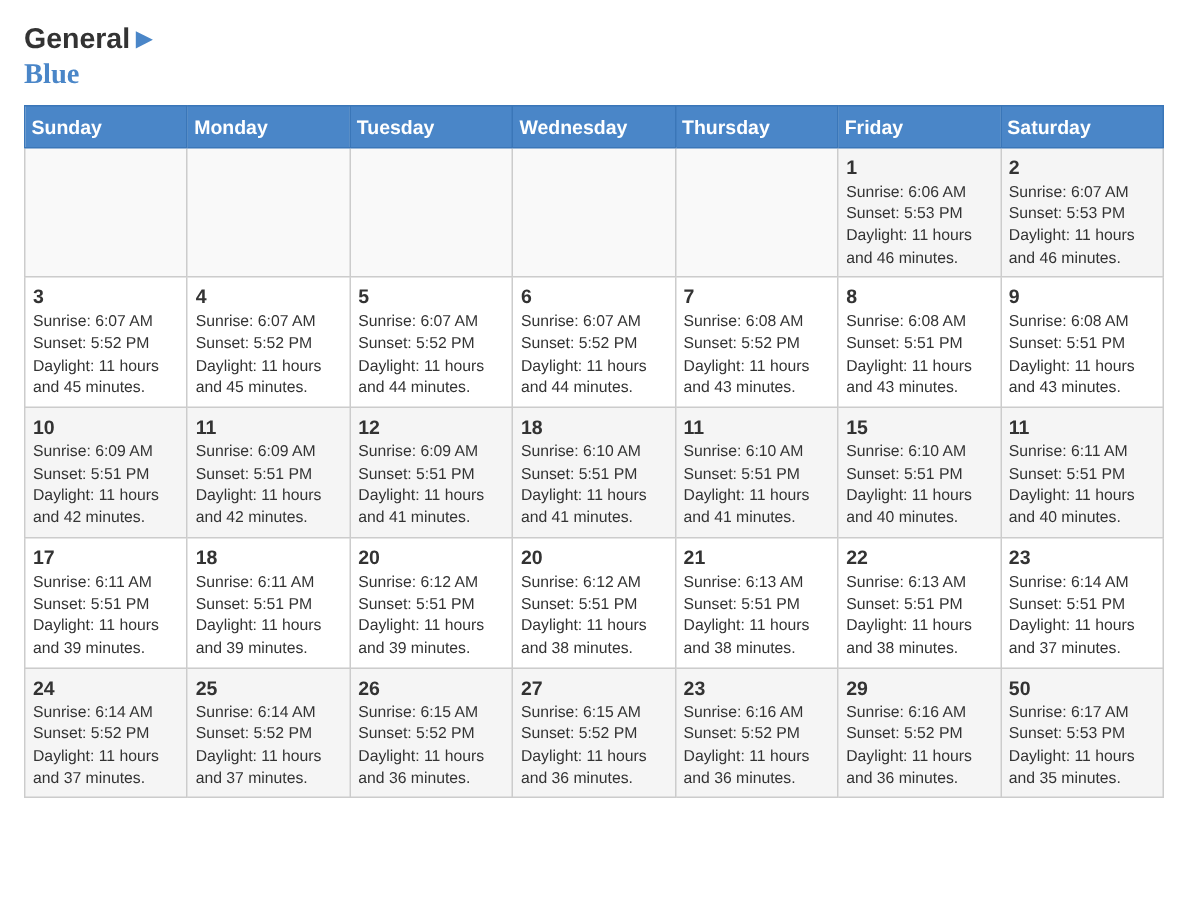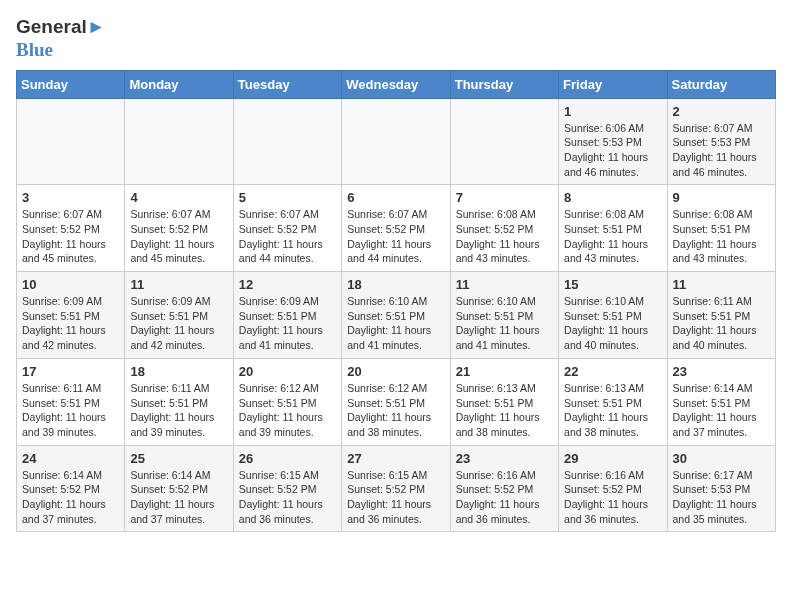--- a/index.html
+++ b/index.html
@@ -317,21 +317,21 @@
 and 36 minutes.</div>
         </td>
         <td>
           <span class="day-number">29</span>
           <div class="day-info" style="white-space: pre-line;">Sunrise: 6:16 AM
 Sunset: 5:52 PM
 Daylight: 11 hours
 and 36 minutes.</div>
         </td>
         <td>
-          <span class="day-number">30</span>
+          <span class="day-number">50</span>
           <div class="day-info" style="white-space: pre-line;">Sunrise: 6:17 AM
 Sunset: 5:53 PM
 Daylight: 11 hours
 and 35 minutes.</div>
         </td>
       </tr>
     </tbody>
 </table>
 
 </body></html>

